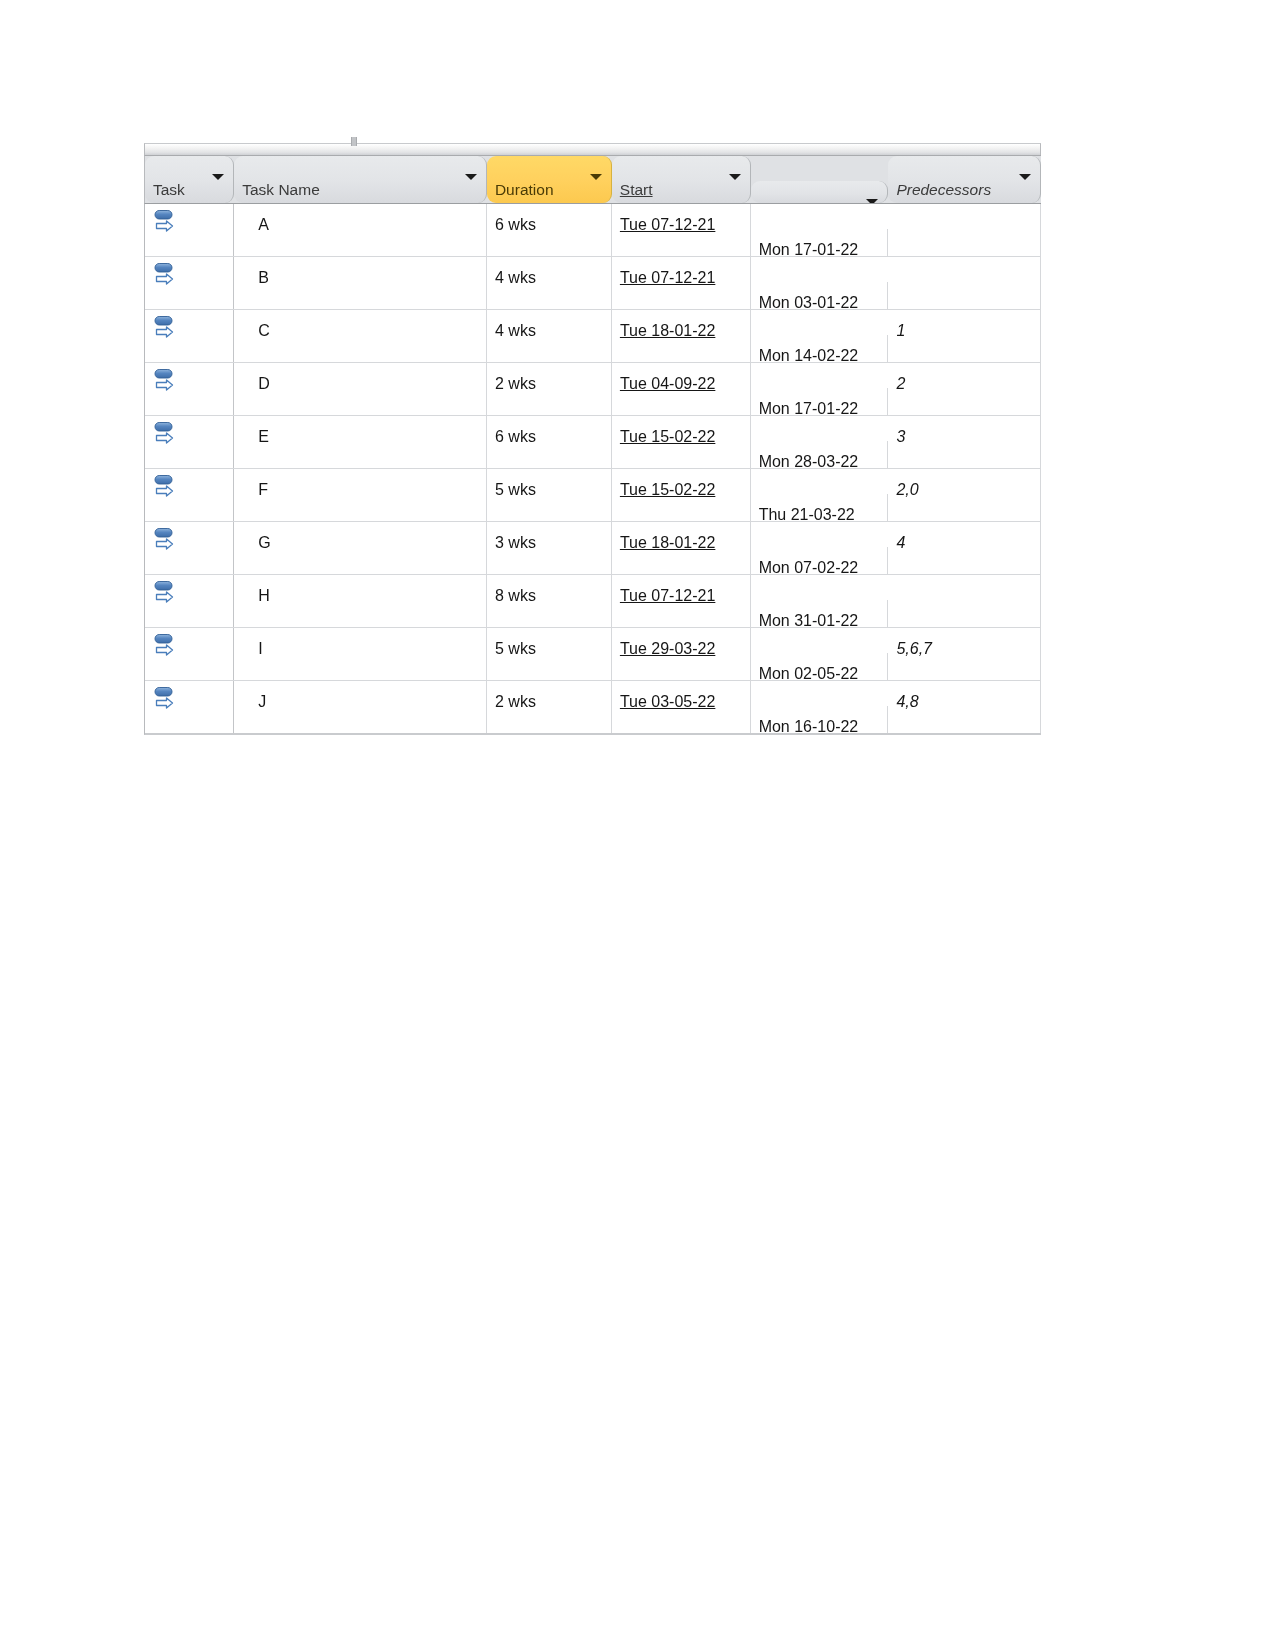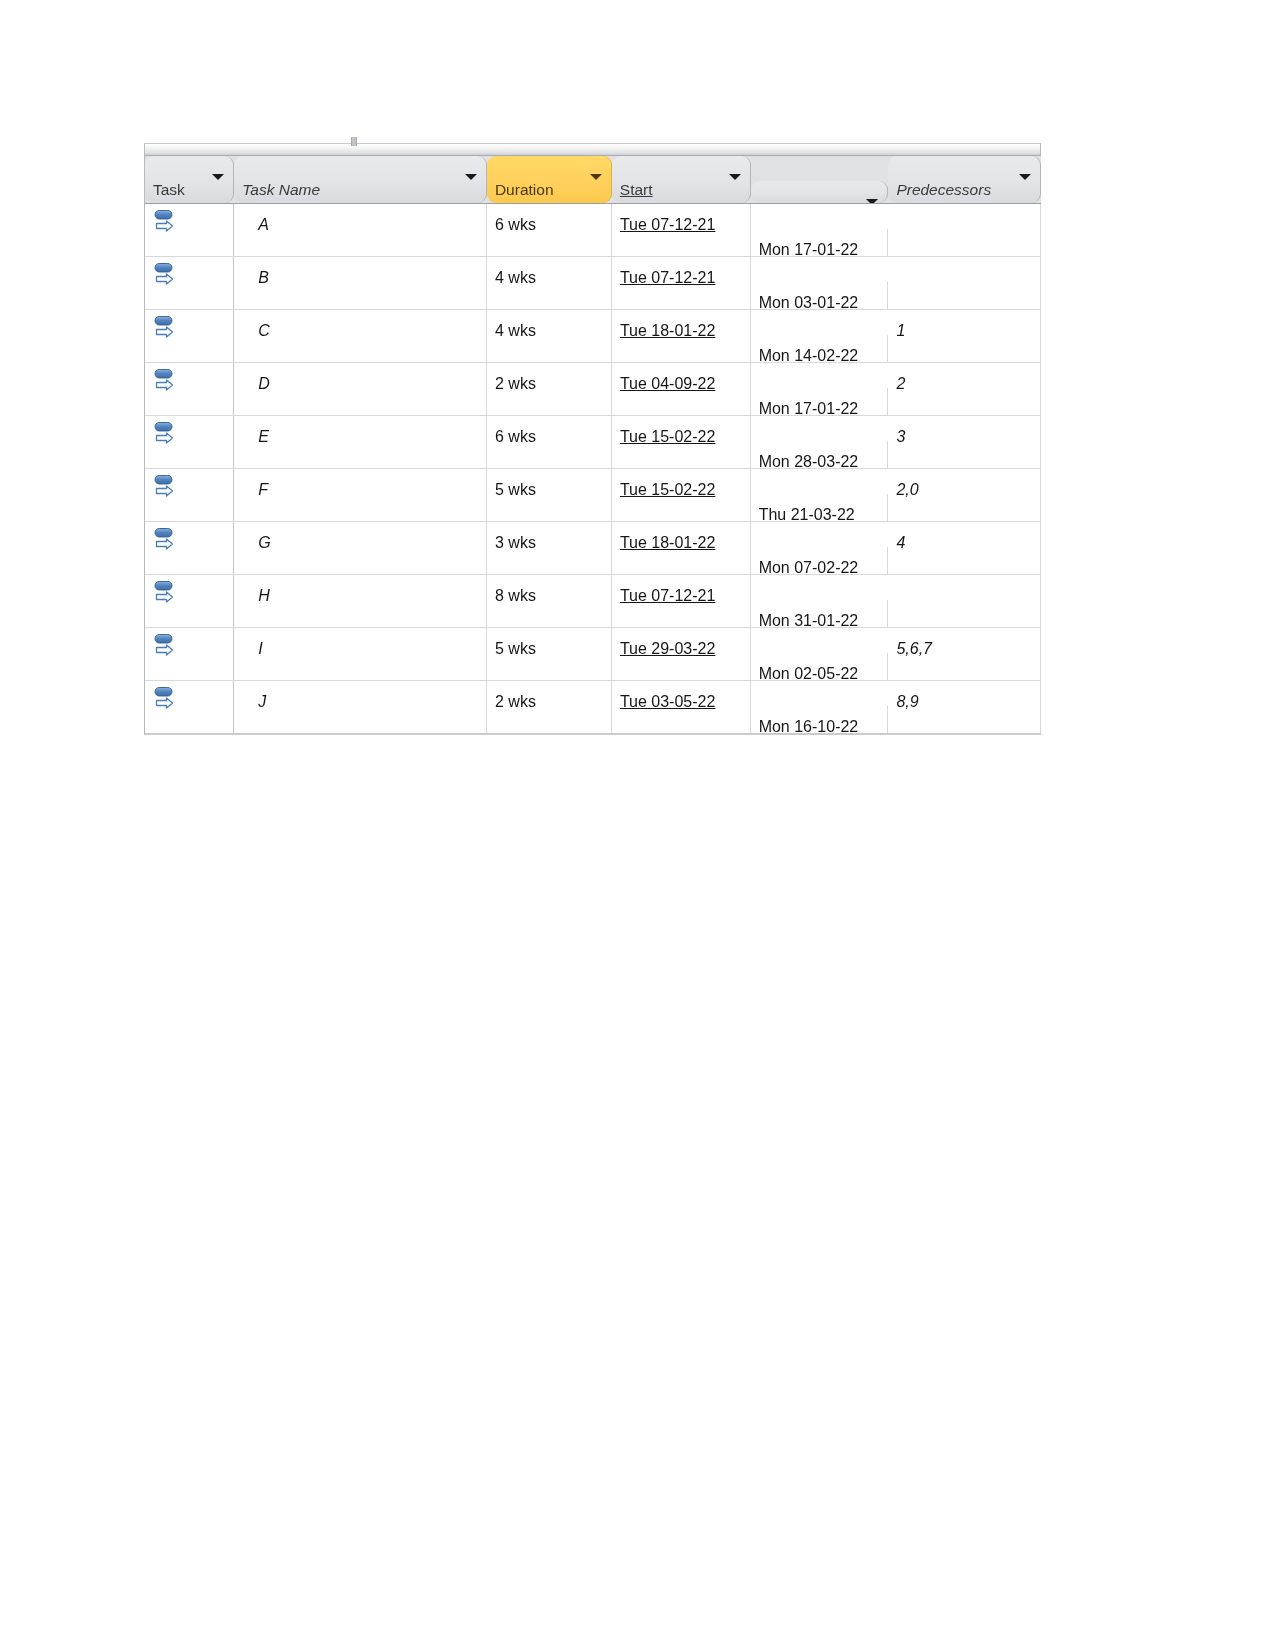--- a/index.html
+++ b/index.html
@@ -77,21 +77,21 @@
     top: 18px;
     width: 0; height: 0;
     border-left: 6px solid transparent;
     border-right: 6px solid transparent;
     border-top: 6px solid #1a1a1a;
   }
   .hcell.highlight .caret { border-top-color: #4a3b06; }
 
   
   .c-mode  { width: 90px; }
-  .c-name  { width: 255px; font-style: italic; }
+  .c-name  { width: 255px; }
   .c-dur   { width: 126px; }
   .c-start { width: 140px; text-decoration: underline; }
   .c-fin   { width: 139px; margin-top: 25px; }
   .c-pred  { width: 154px; border-right: 1px solid #b3b6b9; font-style: italic; }
 
   
   .grid-body {
     border-left: 1px solid #b8babd;
     border-bottom: 1px solid #c9cbce;
     background: #ffffff;
@@ -348,16 +348,16 @@
               </linearGradient>
             </defs>
             <rect x="2" y="2.5" width="17" height="8.5" rx="4.2" ry="4.2" fill="url(#pill)" stroke="#2f5d95" stroke-width="0.9"></rect>
             <path d="M3.5 15.5 L13.5 15.5 L13.5 13 L19.5 18 L13.5 23 L13.5 20.5 L3.5 20.5 Z" fill="#ffffff" stroke="#4a7ebb" stroke-width="1.3" stroke-linejoin="round"></path>
           </svg>
         </div>
         <div class="cell c-name">J</div>
         <div class="cell c-dur">2 wks</div>
         <div class="cell c-start">Tue 03-05-22</div>
         <div class="cell c-fin">Mon 16-10-22</div>
-        <div class="cell c-pred">8,9</div>
+        <div class="cell c-pred">4,8</div>
       </div>
     </div>
 </div>
 
 </body></html>

